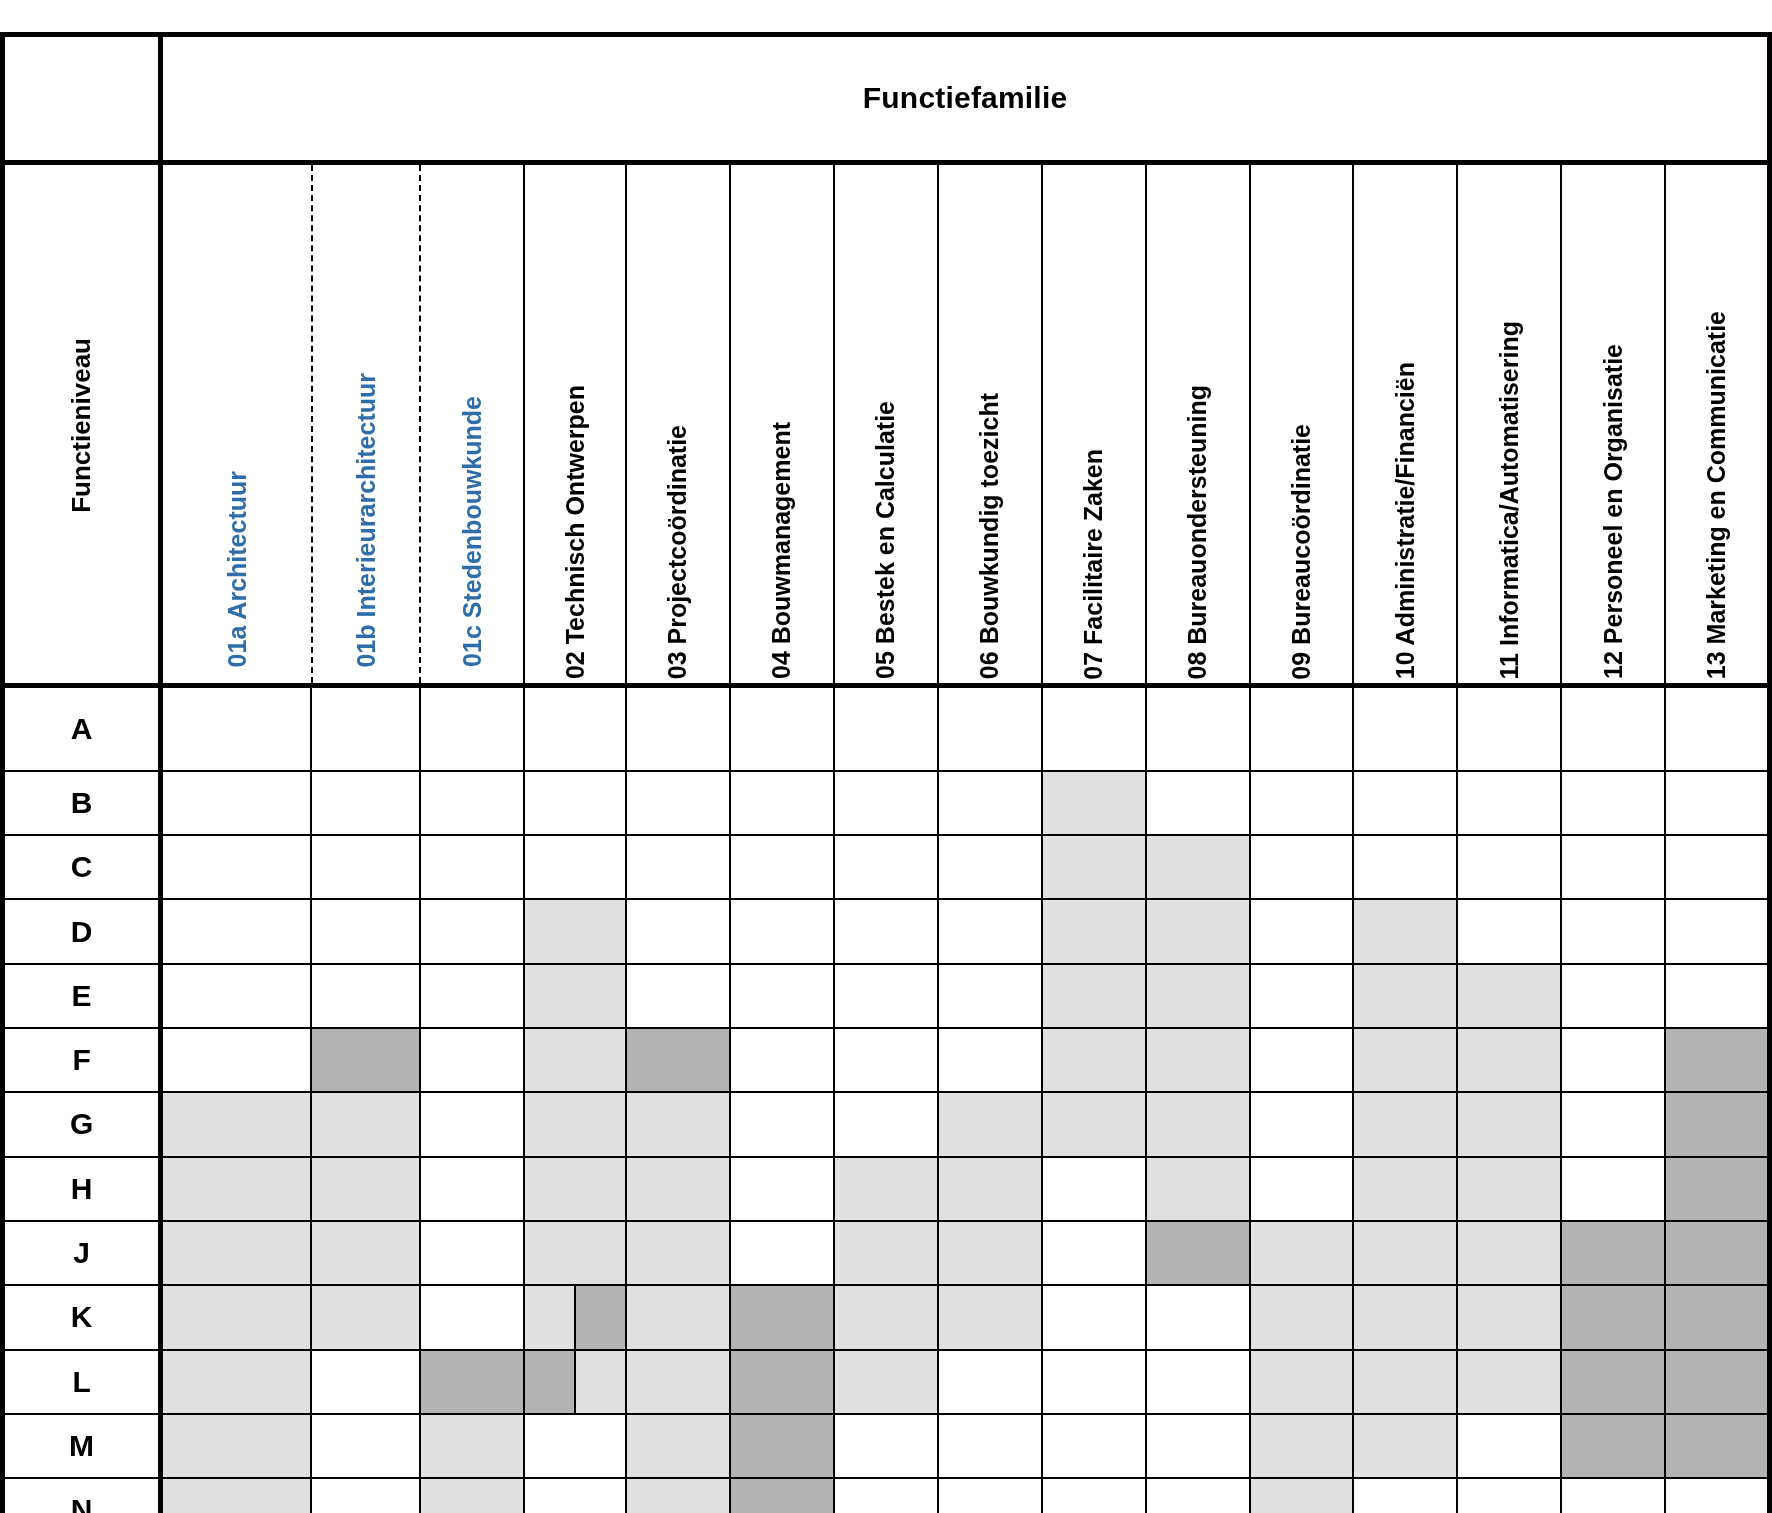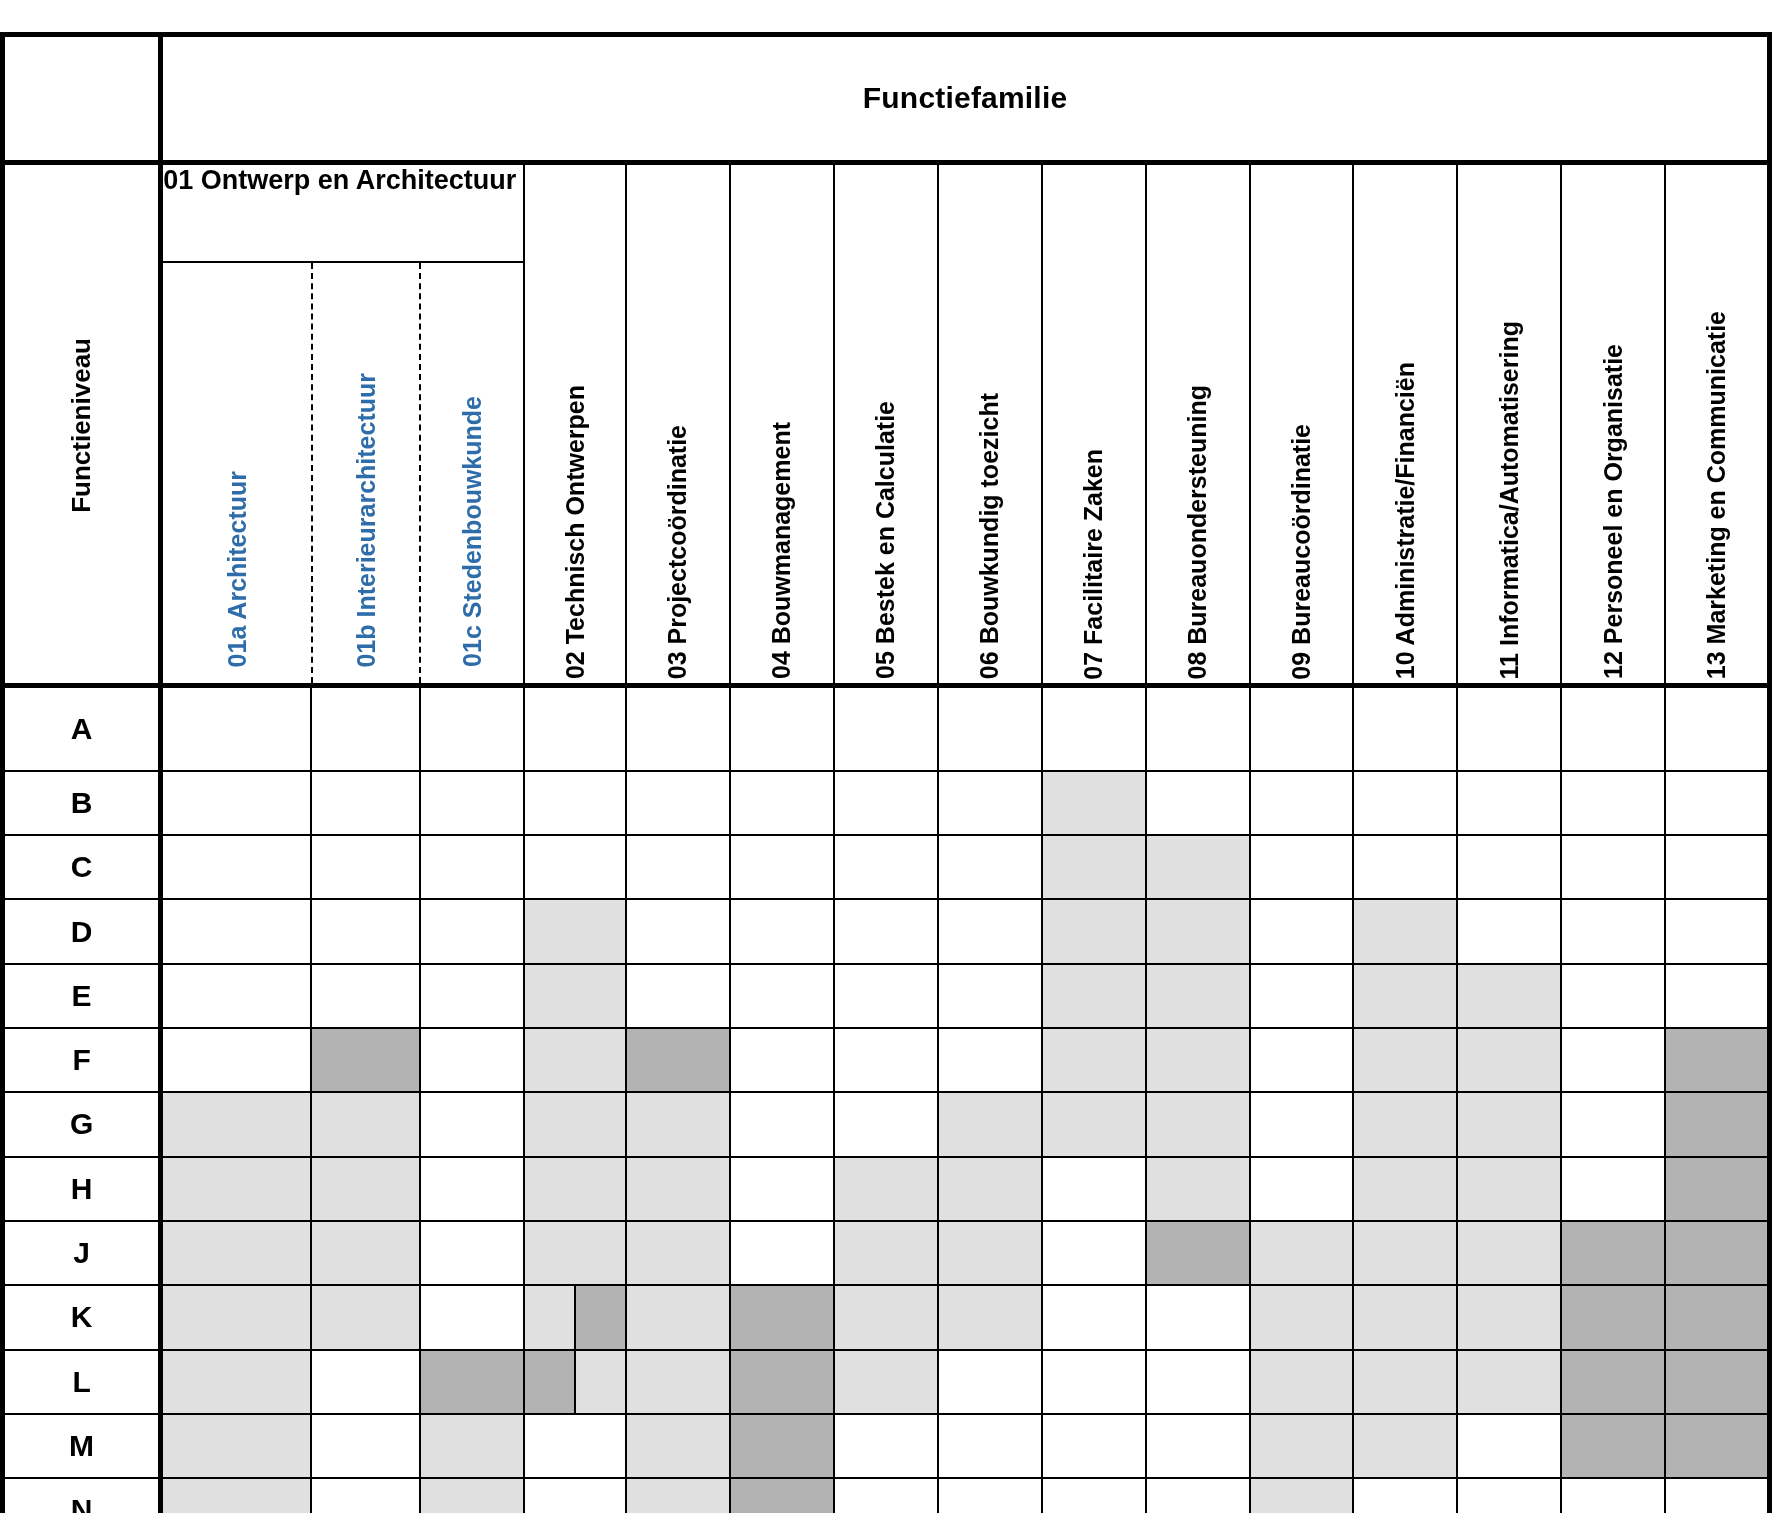--- a/index.html
+++ b/index.html
@@ -167,23 +167,20 @@
         <tr>
           <td class="levelhead-cell"><span class="vert-level-label">Functieniveau</span></td>
           <td colspan="3" style="padding: 0px; vertical-align: top; border-bottom: 5px solid rgb(0, 0, 0);">
             <table style="border-collapse: collapse; table-layout: fixed; width: 100%; height: 100%;">
               <colgroup>
                 <col style="width: 133px;">
                 <col style="width: 97px;">
                 <col style="width: 92px;">
               </colgroup>
               <tbody>
-                <tr>
-                  <td colspan="3" class="group-cell" style="height: 97px; border-top: none; border-right: none; border-bottom: 2px solid rgb(0, 0, 0); border-left: none; border-image: initial;">01 Ontwerp en Architectuur</td>
-                </tr>
                 <tr>
                   <td style="vertical-align: bottom; text-align: center; border: none; padding: 0px 0px 12px;"><span class="vert-label sub" style="color: rgb(46, 109, 169);">01a Architectuur</span></td>
                   <td style="vertical-align: bottom; text-align: center; border-top: none; border-right: none; border-bottom: none; border-left: 2px dashed rgb(0, 0, 0); border-image: initial; padding: 0px 0px 12px;"><span class="vert-label sub" style="color: rgb(46, 109, 169);">01b Interieurarchitectuur</span></td>
                   <td style="vertical-align: bottom; text-align: center; border-top: none; border-right: none; border-bottom: none; border-left: 2px dashed rgb(0, 0, 0); border-image: initial; padding: 0px 0px 12px;"><span class="vert-label sub" style="color: rgb(46, 109, 169);">01c Stedenbouwkunde</span></td>
                 </tr>
               </tbody>
             </table>
           </td>
           <td class="colhead"><span class="vert-label">02 Technisch Ontwerpen</span></td>
           <td class="colhead"><span class="vert-label">03 Projectcoördinatie</span></td>

